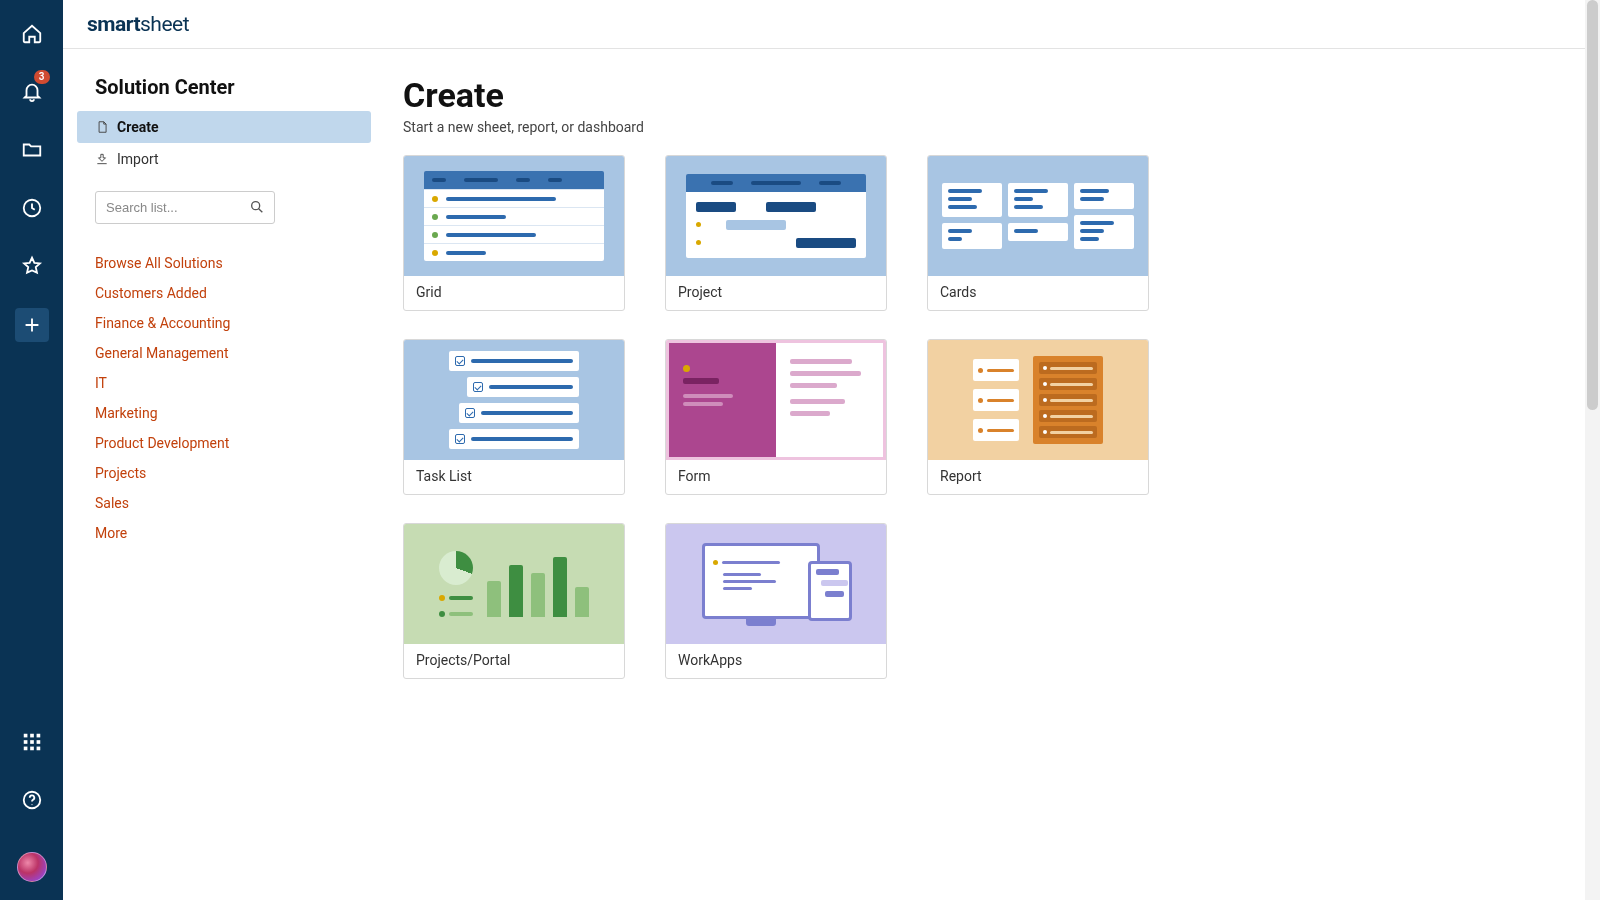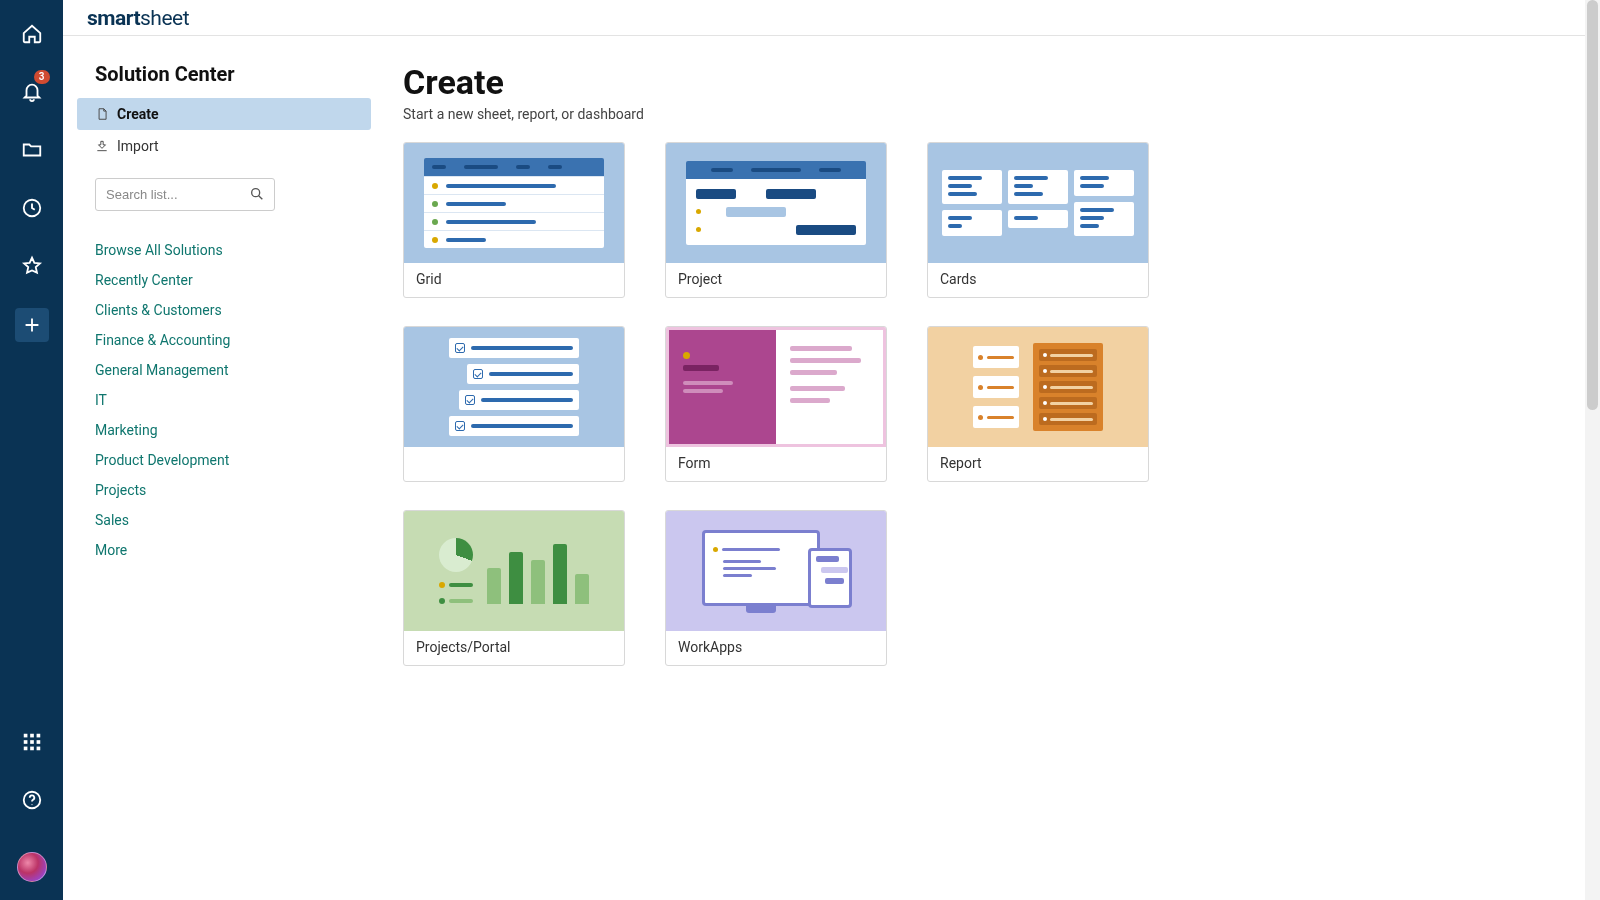--- a/index.html
+++ b/index.html
@@ -65,21 +65,21 @@
   border: 1px solid rgba(255,255,255,0.4);
   cursor: pointer;
   margin-top: 14px;
 }
 
 
 .main { flex: 1; display: flex; flex-direction: column; }
 
 
 .brand-bar {
-  height: 36px;
+  height: 49px;
   border-bottom: 1px solid #e3e3e3;
   display: flex;
   align-items: center;
   padding: 0 24px;
 }
 .brand {
   font-size: 21px;
   letter-spacing: -0.5px;
   color: #0a3354;
 }
@@ -127,21 +127,21 @@
 }
 .search-wrap input::placeholder { color: #888; }
 .search-wrap svg {
   position: absolute; left: 154px; top: 8px;
   width: 16px; height: 16px; stroke: #555; fill: none; stroke-width: 2;
 }
 .side-list { margin-top: 24px; }
 .side-list-item {
   padding: 7px 0;
   font-size: 14px;
-  color: #0f766e;
+  color: #c2410c;
   cursor: pointer;
 }
 
 
 .create-area {
   flex: 1;
   padding: 26px 40px 0 0;
 }
 .page-title {
   font-size: 34px;
@@ -352,22 +352,21 @@
       </div>
       <div class="search-wrap">
         <input type="text" placeholder="Search list..." style="">
         <svg viewBox="0 0 24 24">
             <circle cx="10" cy="10" r="6"></circle>
             <path d="m20 20-5.5-5.5"></path>
           </svg>
       </div>
       <div class="side-list">
         <div class="side-list-item">Browse All Solutions</div>
-        <div class="side-list-item">Recently Center</div>
-        <div class="side-list-item">Clients &amp; Customers</div>
+        <div class="side-list-item">Customers Added</div>
         <div class="side-list-item">Finance &amp; Accounting</div>
         <div class="side-list-item">General Management</div>
         <div class="side-list-item">IT</div>
         <div class="side-list-item">Marketing</div>
         <div class="side-list-item">Product Development</div>
         <div class="side-list-item">Projects</div>
         <div class="side-list-item">Sales</div>
         <div class="side-list-item">More</div>
       </div>
     </div>
@@ -483,20 +482,21 @@
               <div class="item off" style="margin-left:10px">
                   <div class="chk"></div>
                   <div class="line"></div>
                 </div>
               <div class="item">
                   <div class="chk"></div>
                   <div class="line"></div>
                 </div>
             </div>
           </div>
+          <div class="tile-label">Task List</div>
         </div>
 
         <div class="tile">
           <div class="tile-img" style="padding:0">
             <div class="ill-form" style="border:3px solid #eec3df; width:100%; height:100%;">
               <div class="l">
                   <div class="d"></div>
                   <div class="b1"></div>
                   <div class="b2"></div>
                   <div class="b2" style="width:40px"></div>

